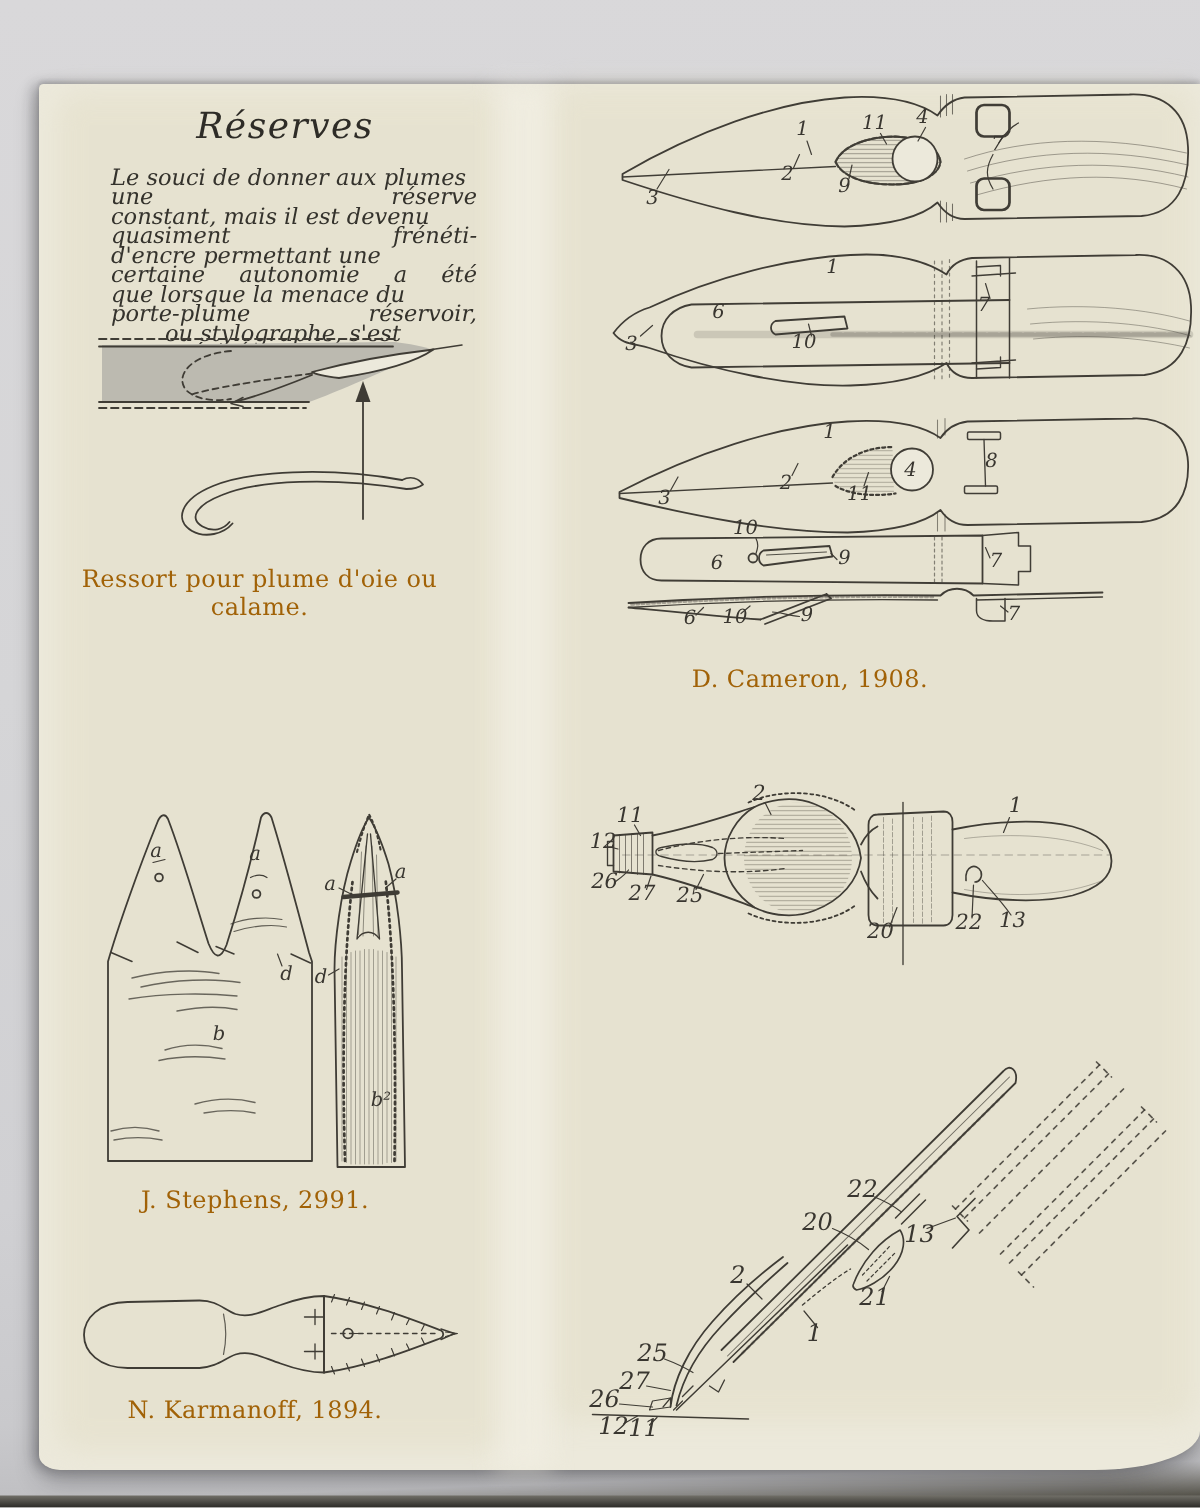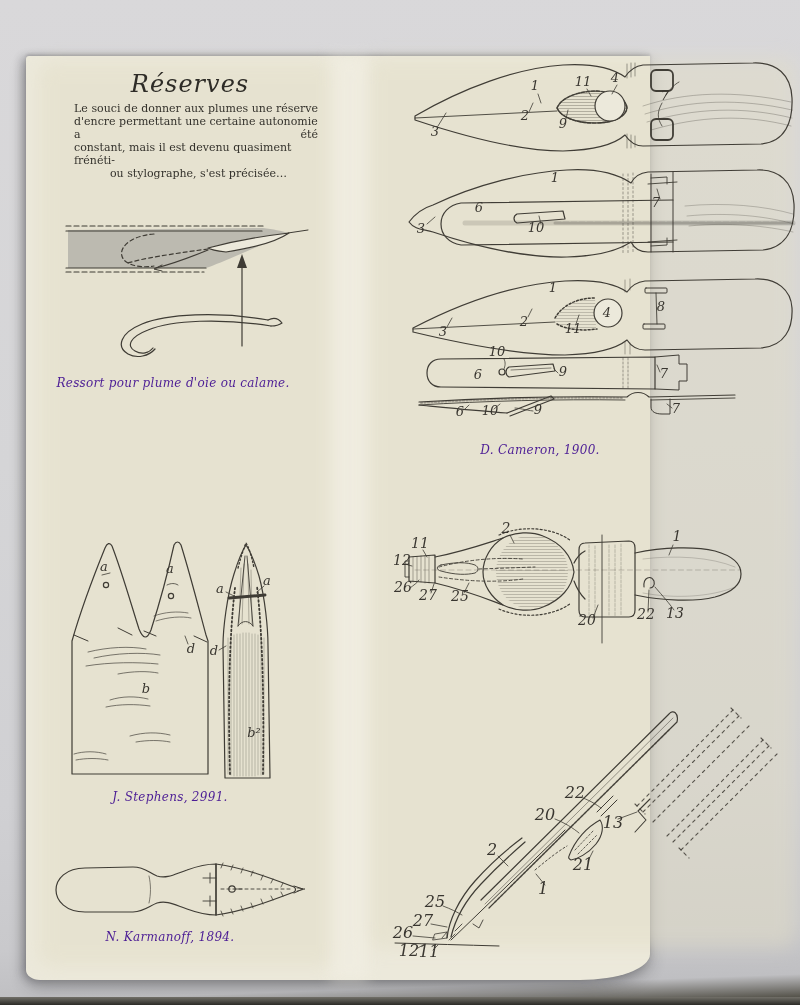--- a/index.html
+++ b/index.html
@@ -2,38 +2,38 @@
 <html><head>
 <meta charset="utf-8">
 <style>
   html,body { margin:0; padding:0; background:#b9b9bc; }
   .canvas {
     position:relative; width:800px; height:1005px; overflow:hidden;
     background:linear-gradient(178deg,#d9d8da 0%,#d5d5d7 45%,#d0d0d3 78%,#c9c9cc 92%,#bfbfc2 97%,#5a5850 99.1%,#35342f 100%);
     font-family:"DejaVu Serif", serif; color:#35332d;
   }
   .page {
-    position:absolute; left:26px; top:56px; width:624px; height:924px;
+    position:absolute; left:26px; top:56px; width:774px; height:924px;
     background:#ece9db;
     border-radius:3px 0 70px 14px / 3px 0 26px 10px;
     box-shadow:-4px 1px 8px rgba(40,40,45,.28), 0 -2px 3px rgba(0,0,0,.14), 0 7px 16px rgba(30,30,32,.30);
   }
   .tint { position:absolute; background:#e2ddc6; opacity:.5; filter:blur(9px); border-radius:14px; }
   .tint-left  { left:12px; top:6px;  width:300px; height:905px; }
   .tint-right { left:340px; top:2px; width:430px; height:890px; }
   .gutter { position:absolute; left:304px; top:0; width:38px; height:100%; background:#f3f0e5; opacity:.55; filter:blur(7px); }
   .title {
     position:absolute; left:34px; top:14px; width:260px; margin:0;
     font-size:24px; font-weight:normal; font-style:italic; text-align:center;
     letter-spacing:1px; color:#2e2c27;
   }
-  .intro { position:absolute; left:48px; top:46px; width:244px; font-size:11px; line-height:13px; color:#34322c; }
+  .intro { position:absolute; left:48px; top:56px; width:244px; font-style:italic; font-size:15px; line-height:13px; color:#34322c; }
   .intro-line { text-align-last:justify; }
   .intro-line:last-child { text-align-last:left;margin-left:36px; }
-  .caption { position:absolute; font-style:italic; font-size:12px; text-align:center; color:#4c1d95; letter-spacing:.3px; }
+  .caption { position:absolute; font-size:16px; text-align:center; color:#a16207; letter-spacing:.3px; }
   .cap-spring    { left:22px;  top:320px; width:250px; }
   .cap-cameron   { left:404px; top:387px; width:220px; }
   .cap-stephens  { left:34px;  top:734px; width:220px; }
   .cap-karmanoff { left:34px;  top:874px; width:220px;text-align:center; }
   .cap-george    { left:384px; top:616px; width:260px; }
   .fig { position:absolute; overflow:visible; }
   .fig-spring    { left:32px;  top:152px; }
   .fig-cameron   { left:379px; top:0; }
   .fig-stephens  { left:32px;  top:472px; }
   .fig-karmanoff { left:19px;  top:796px; }
@@ -50,22 +50,23 @@
 <div class="canvas">
   <div class="page">
     <div class="tint tint-left"></div>
     <div class="tint tint-right"></div>
     <div class="gutter"></div>
 
     <h1 class="title">Réserves</h1>
 
     <div class="intro">
       <div class="intro-line">Le souci de donner aux plumes une réserve</div>
+      <div class="intro-line">constant, mais il est devenu quasiment frénéti-</div>
       <div class="intro-line">d'encre permettant une certaine autonomie a été</div>
-      <div class="intro-line">constant, mais il est devenu quasiment frénéti-</div>
+      <div class="intro-line">que lorsque la menace du porte-plume réservoir,</div>
       <div class="intro-line">ou stylographe, s'est précisée…</div>
     </div>
 
     <svg class="fig fig-spring" width="265" height="160" viewBox="0 0 265 160">
       <defs>
         <pattern id="hl" patternUnits="userSpaceOnUse" width="4" height="3">
           <path d="M0,1.5 H4" stroke="#6b675c" stroke-width="0.65"></path>
         </pattern>
       </defs>
       <g stroke="#3f3c35" fill="none" stroke-width="1.2" stroke-linecap="round" stroke-linejoin="round">
@@ -162,21 +163,21 @@
       <text class="lbl" x="256" y="255">8</text>
       <text class="lbl" x="92" y="300">10</text>
       <text class="lbl" x="73" y="323">6</text>
       <text class="lbl" x="158" y="320">9</text>
       <text class="lbl" x="259" y="322">7</text>
       <text class="lbl" x="55" y="360">6</text>
       <text class="lbl" x="85" y="359">10</text>
       <text class="lbl" x="133" y="358">9</text>
       <text class="lbl" x="271" y="357">7</text>
     </svg>
-    <div class="caption cap-cameron">D. Cameron, 1900.</div>
+    <div class="caption cap-cameron">D. Cameron, 1908.</div>
 
     <svg class="fig fig-stephens" width="265" height="258" viewBox="0 0 265 258">
       <g stroke="#3f3c35" fill="none" stroke-width="1.2" stroke-linecap="round" stroke-linejoin="round">
         <path d="M14,246 L14,113 C20,92 34,52 47,20 C49,15 52,14 54,18 C64,44 73,76 81,101 C85,111 89,112 93,102 C101,77 110,44 116,17 C118,13 121,13 123,17 C132,46 141,81 148,107 L150,113 L150,246 Z"></path>
         <path d="M16,107 L30,113 M60,100 L74,107 M86,103 L98,108 M136,108 L149,114" stroke-width="1"></path>
         <circle cx="48" cy="57" r="2.6"></circle>
         <circle cx="113" cy="68" r="2.6"></circle>
         <path d="M44,47 L52,45 M109,57 C113,55 117,55 120,57" stroke-width=".8"></path>
         <path d="M96,88 C106,84 120,83 130,85 M98,93 C110,89 124,88 133,90" stroke-width=".8" stroke-opacity=".8"></path>
         <path d="M30,124 C50,119 72,118 88,121 M36,130 C58,125 84,124 102,127 M28,138 C52,134 80,134 100,136 M60,146 C75,143 90,143 100,145" stroke-width=".9" stroke-opacity=".75"></path>

